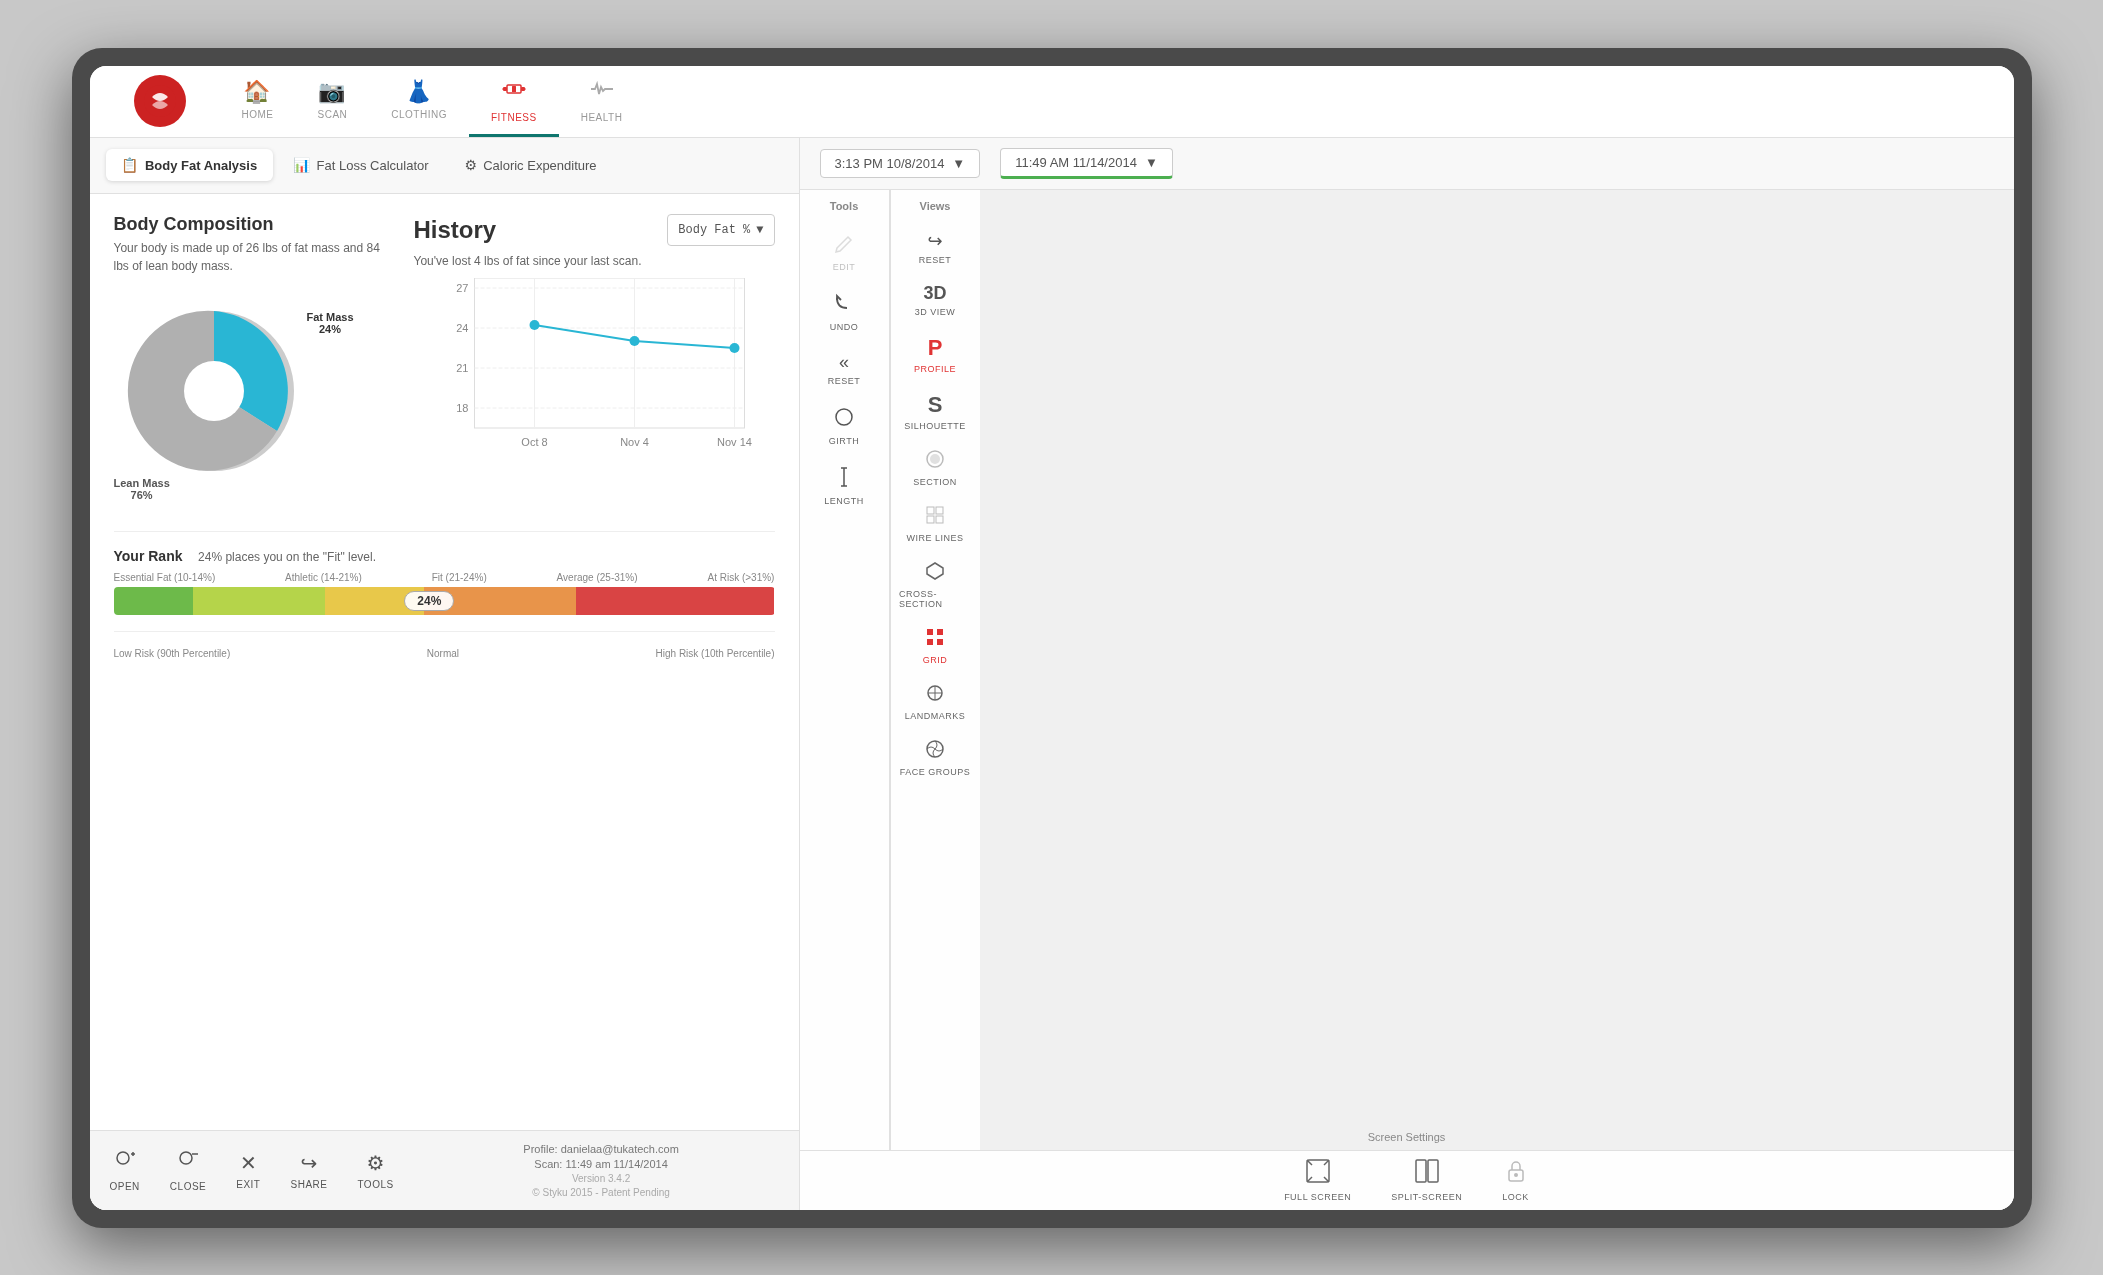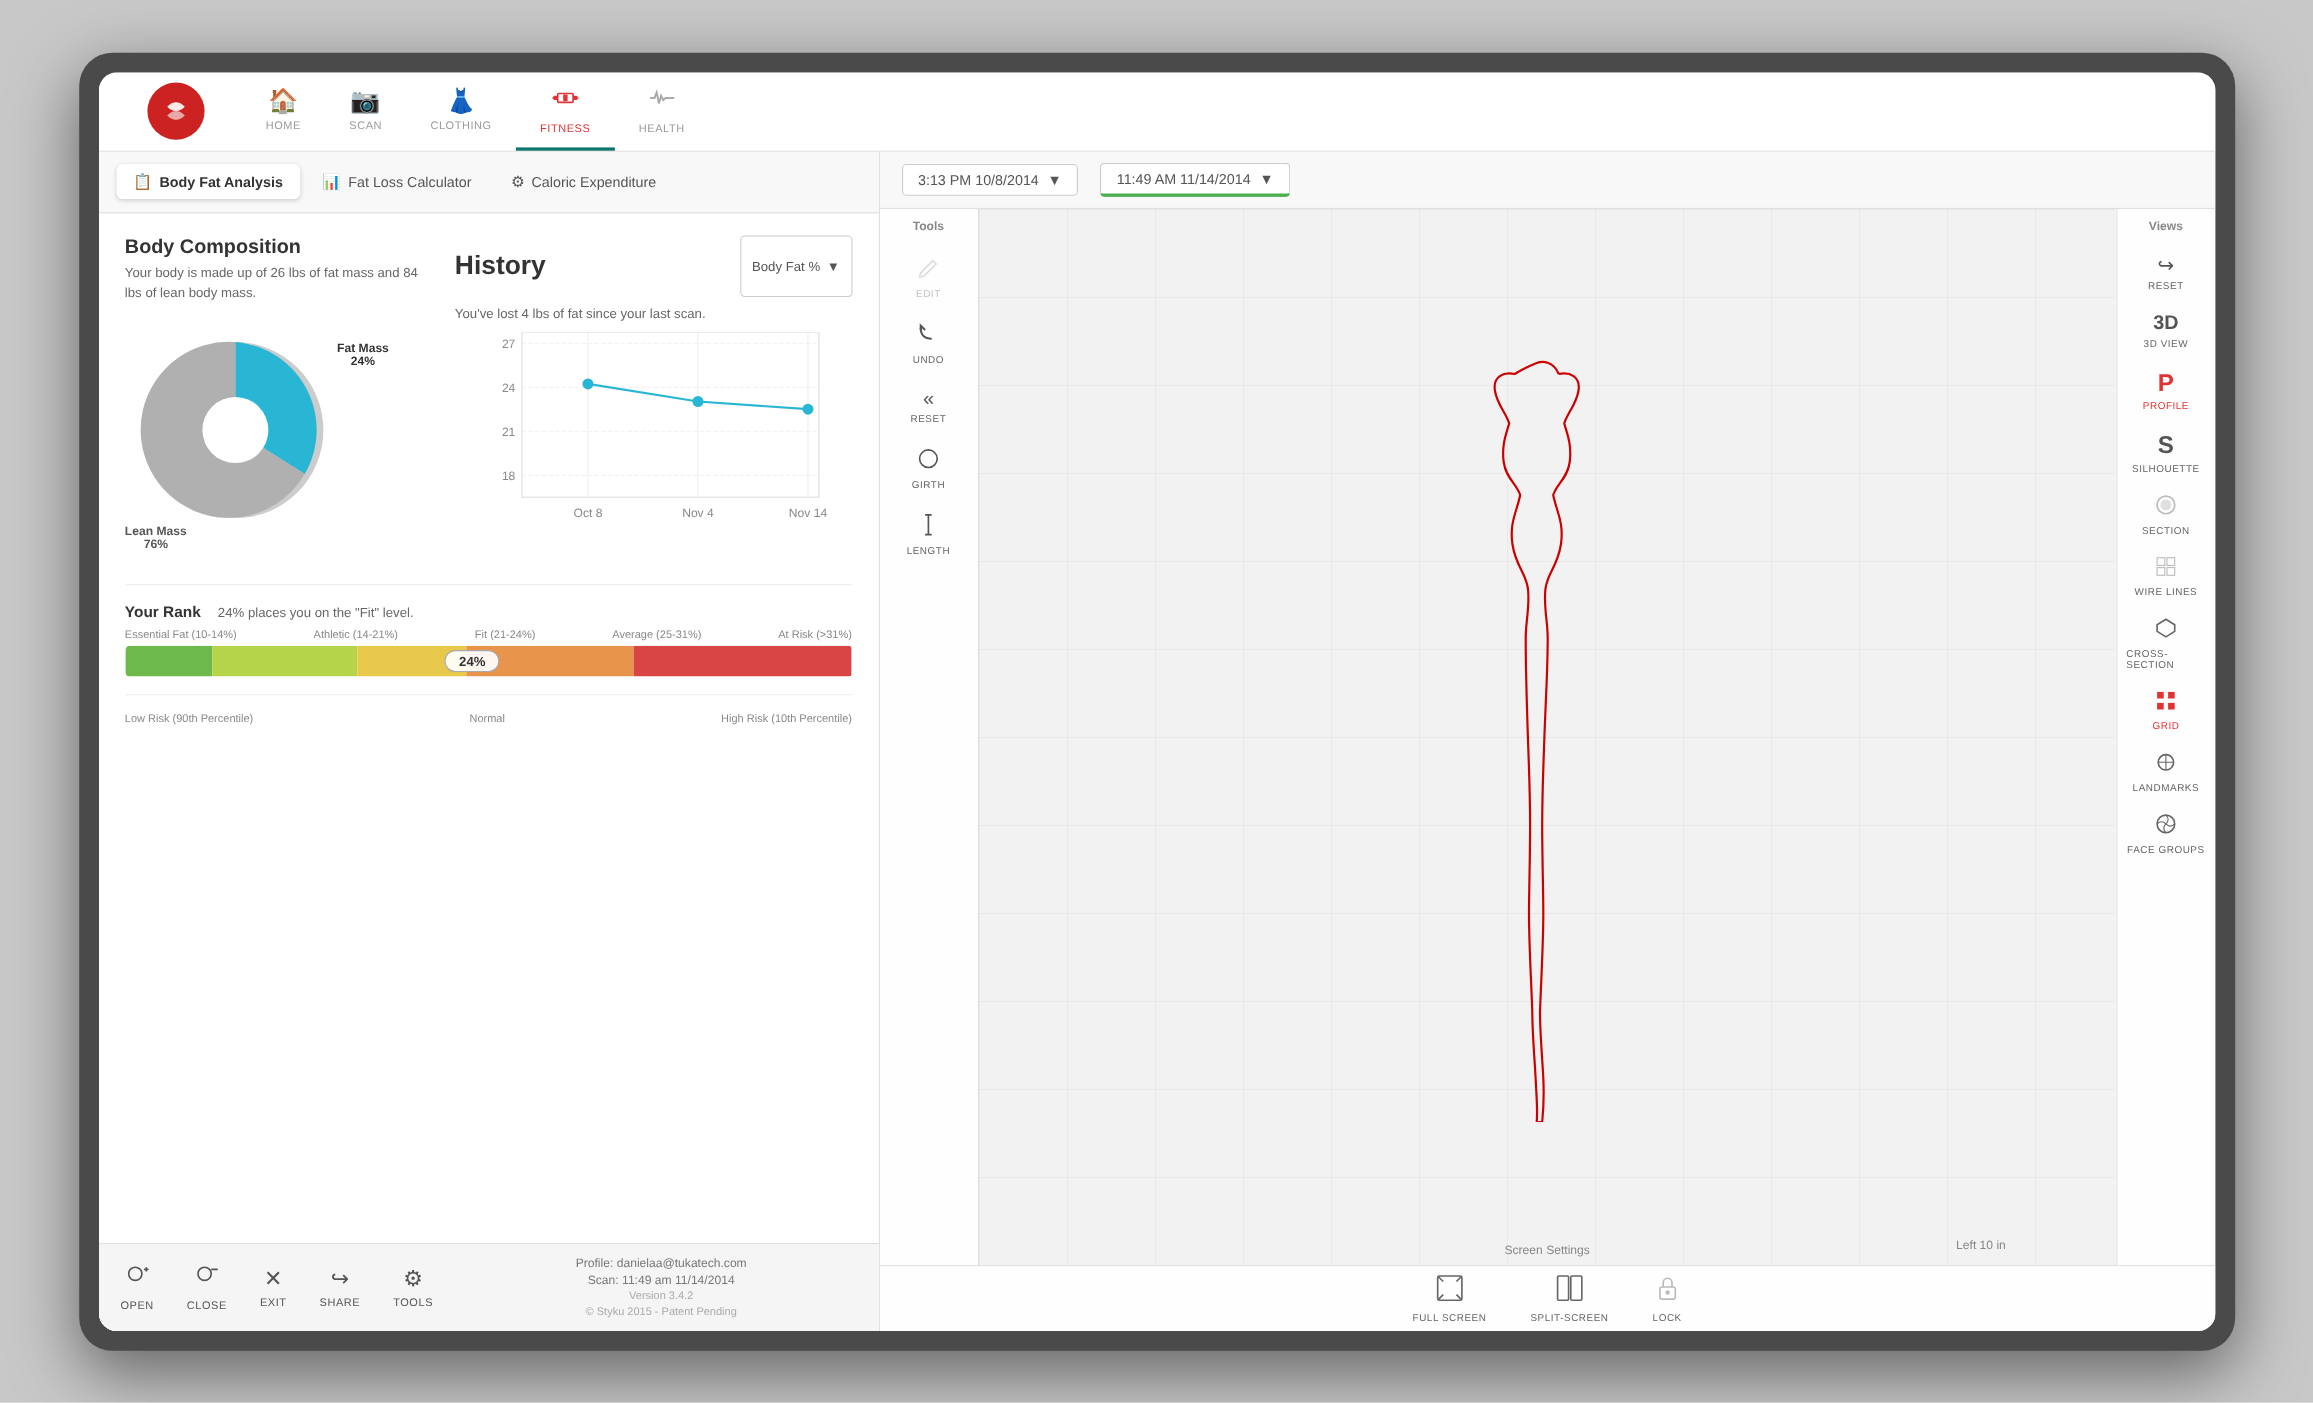--- a/index.html
+++ b/index.html
@@ -165,25 +165,26 @@
       font-size: 24px;
       font-weight: bold;
       color: #333;
     }
     .history-dropdown {
       display: flex;
       align-items: center;
       gap: 6px;
       border: 1px solid #ccc;
       border-radius: 4px;
-      padding: 20px 10px;
+      padding: 8px 10px;
       font-size: 12px;
       color: #555;
       cursor: pointer;
       background: #fff;
+      font-family: Liberation Mono, monospace;
     }
     .history-desc {
       font-size: 12px;
       color: #666;
       margin-bottom: 10px;
     }
     .chart-area {
       width: 100%;
       height: 180px;
       position: relative;
@@ -757,68 +758,20 @@
                 <svg width="22" height="22" viewBox="0 0 22 22" fill="none">
                   <line x1="11" y1="2" x2="11" y2="20" stroke="#555" stroke-width="1.5"></line>
                   <line x1="8" y1="2" x2="14" y2="2" stroke="#555" stroke-width="1.5"></line>
                   <line x1="8" y1="20" x2="14" y2="20" stroke="#555" stroke-width="1.5"></line>
                 </svg>
               </span>
               <span class="tool-label">LENGTH</span>
             </div>
           </div>
 
-          <div class="grid-bg">
-            <svg class="grid-lines-svg">
-              <defs>
-                <pattern id="grid" width="80" height="80" patternUnits="userSpaceOnUse">
-                  <path d="M 80 0 L 0 0 0 80" fill="none" stroke="#d0d0d0" stroke-width="0.5"></path>
-                </pattern>
-              </defs>
-              <rect width="100%" height="100%" fill="url(#grid)"></rect>
-            </svg>
-
-            <svg class="body-svg" width="200" height="700" viewBox="0 0 200 700">
-
-              <path d="
-                M 110,20
-                C 120,18 130,22 128,35
-                C 126,48 118,55 115,65
-                C 118,75 122,85 120,100
-                C 118,115 108,120 105,130
-                C 108,145 115,155 112,175
-                C 109,195 100,200 98,215
-                C 96,230 100,245 100,260
-                C 100,290 98,320 97,350
-                C 96,380 95,400 95,430
-                C 95,460 96,490 96,510
-                C 96,540 94,570 93,600
-                C 93,620 95,640 96,660
-                C 97,680 96,690 95,700
-                L 90,700
-                C 91,690 90,680 89,660
-                C 88,640 86,620 86,600
-                C 85,570 83,540 83,510
-                C 83,490 84,460 84,430
-                C 84,400 83,380 82,350
-                C 81,320 80,290 80,260
-                C 80,245 84,230 82,215
-                C 80,200 71,195 68,175
-                C 65,155 72,145 75,130
-                C 72,120 62,115 60,100
-                C 58,85 62,75 65,65
-                C 62,55 54,48 52,35
-                C 50,22 60,18 70,20
-                C 78,15 85,12 90,10
-                C 95,8 105,8 110,20
-              " fill="none" stroke="#cc0000" stroke-width="2"></path>
-            </svg>
-
-            <div class="right-bottom-dist">Left 10 in</div>
-          </div>
 
           <div class="right-views">
             <span class="views-label">Views</span>
 
             <div class="view-item">
               <span class="view-icon">↪</span>
               <span class="view-label">RESET</span>
             </div>
 
             <div class="view-item">

